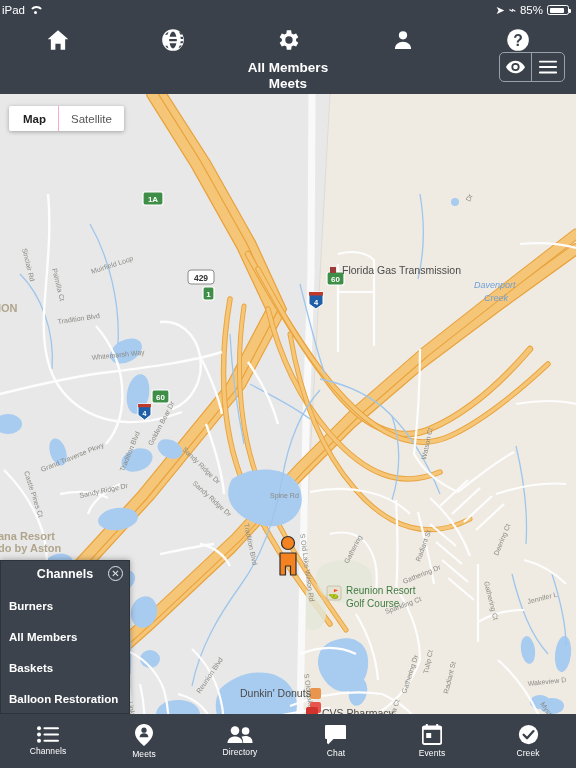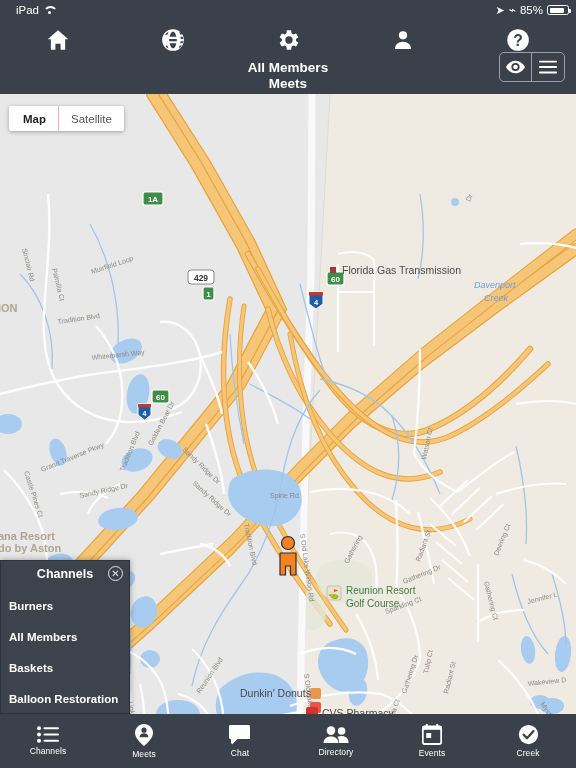--- a/index.html
+++ b/index.html
@@ -10,21 +10,21 @@
     -webkit-font-smoothing:antialiased;
   }
   #app { position:relative; width:576px; height:768px; overflow:hidden; }
 
   
   .statusbar {
     position:absolute; top:0; left:0; width:576px; height:20px;
     background:#3a414b; color:#fff; font-size:11.5px;
     display:flex; align-items:center;
   }
-  .sb-left { position:absolute; left:16px; display:flex; align-items:center; gap:4px; }
+  .sb-left { position:absolute; left:2px; display:flex; align-items:center; gap:4px; }
   .sb-center { position:absolute; left:0; width:576px; text-align:center; font-weight:bold; font-size:11.5px;margin-top:48px; }
   .sb-right { position:absolute; right:7px; display:flex; align-items:center; gap:4px; }
   .wifi-ico { display:inline-block; width:12px; height:10px; position:relative; }
   .wifi-ico::before{
     content:""; position:absolute; left:0; top:1px; width:11px; height:11px;
     border:2px solid #fff; border-radius:50%;
     clip-path:polygon(50% 50%, 0% 0%, 100% 0%);
   }
   .wifi-ico::after{
     content:""; position:absolute; left:4.5px; top:6px; width:3px; height:3px;
@@ -550,38 +550,38 @@
         <svg width="18" height="22" viewBox="0 0 18 22">
           <path d="M9 0C4 0 0 4 0 9c0 6.2 9 13 9 13s9-6.8 9-13c0-5-4-9-9-9z"></path>
           <circle cx="9" cy="6.2" r="2.6" fill="#3a414b"></circle>
           <path d="M4.6 13.2c0-2.4 2-4 4.4-4s4.4 1.6 4.4 4z" fill="#3a414b"></path>
         </svg>
       </span>
       <span>Meets</span>
     </div>
     <div class="tab">
       <span>
-        <svg width="22" height="20" viewBox="0 0 22 20">
-          <path d="M1 1h20v13H7l-5 5v-5H1z" transform="translate(0,0)"></path>
-          <rect x="0" y="0" width="21" height="14" rx="1.2"></rect>
-          <path d="M3 13.5 L3 19.5 L9 13.5 Z"></path>
-        </svg>
-      </span>
-      <span>Chat</span>
-    </div>
-    <div class="tab">
-      <span>
         <svg width="26" height="18" viewBox="0 0 26 18">
           <circle cx="8" cy="4.6" r="4.3"></circle>
             <circle cx="18.6" cy="5" r="3.8"></circle>
           <path d="M0.5 17c0-4.2 3.2-6.6 7.5-6.6s7.5 2.4 7.5 6.6z"></path>
           <path d="M14.5 10.8c1.2-.5 2.6-.8 4.1-.8 3.8 0 6.9 2.2 6.9 6v1h-9.3c0-2.5-.7-4.6-1.7-6.2z"></path>
         </svg>
       </span>
       <span>Directory</span>
+    </div>
+    <div class="tab">
+      <span>
+        <svg width="22" height="20" viewBox="0 0 22 20">
+          <path d="M1 1h20v13H7l-5 5v-5H1z" transform="translate(0,0)"></path>
+          <rect x="0" y="0" width="21" height="14" rx="1.2"></rect>
+          <path d="M3 13.5 L3 19.5 L9 13.5 Z"></path>
+        </svg>
+      </span>
+      <span>Chat</span>
     </div>
     <div class="tab">
       <span>
         <svg width="20" height="21" viewBox="0 0 20 21">
           <rect x="0.8" y="2.4" width="18.4" height="17.6" rx="1.6" fill="none" stroke="#fff" stroke-width="1.8"></rect>
           <rect x="0.8" y="2.4" width="18.4" height="3.4" fill="#fff"></rect>
           <rect x="3.6" y="0" width="2.4" height="4.4" rx="1" fill="#fff"></rect>
           <rect x="14" y="0" width="2.4" height="4.4" rx="1" fill="#fff"></rect>
           <rect x="4.2" y="9" width="5" height="5" fill="#fff"></rect>
         </svg>

